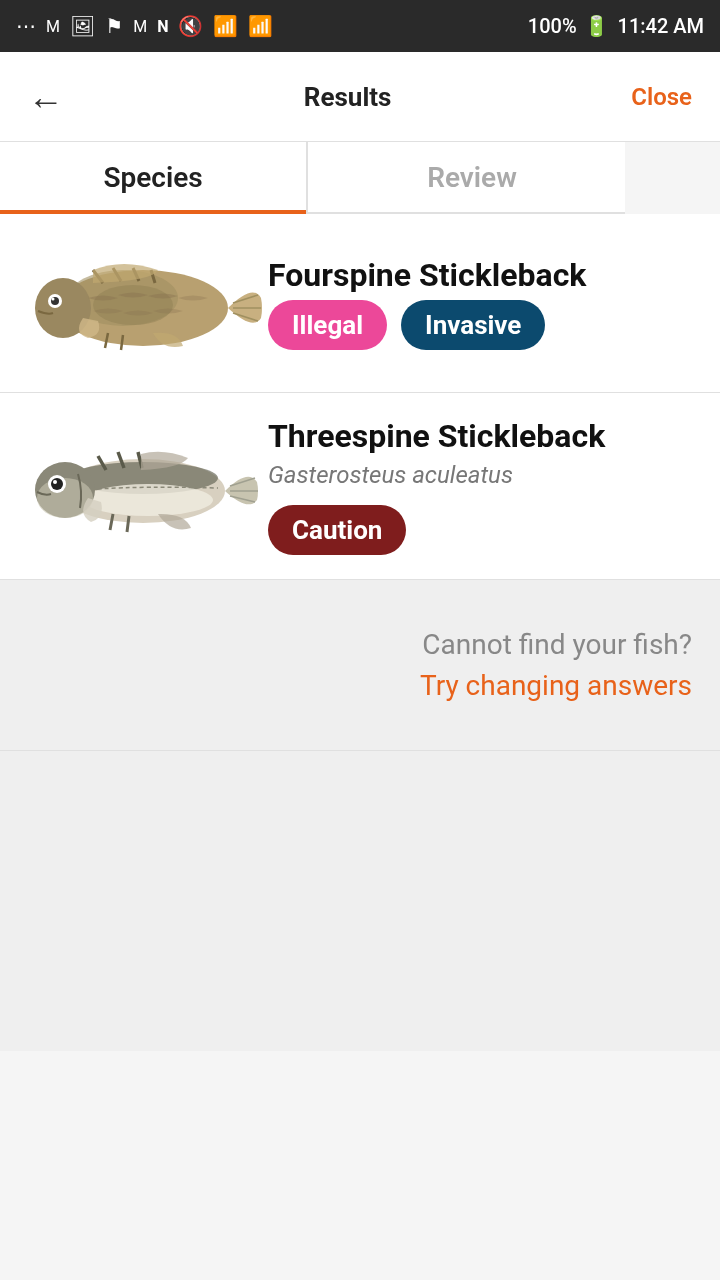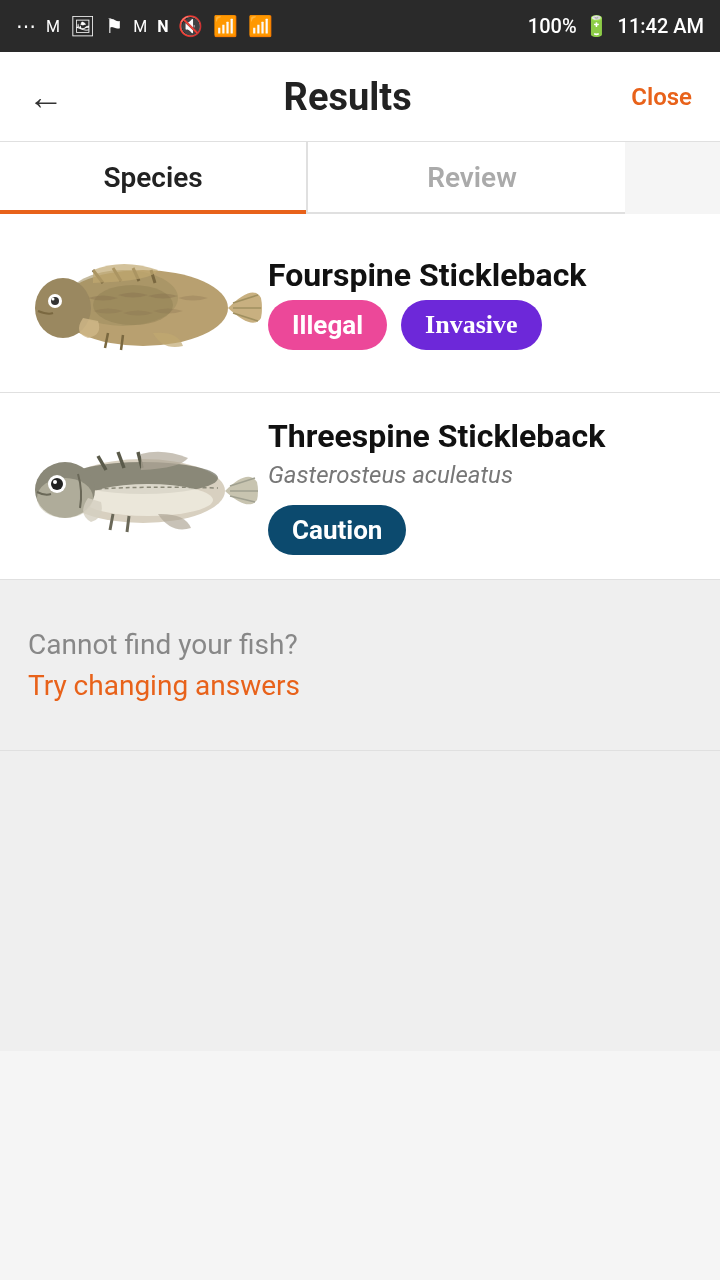--- a/index.html
+++ b/index.html
@@ -42,21 +42,21 @@
       width: 720px;
       height: 90px;
       background: white;
       display: flex;
       align-items: center;
       justify-content: space-between;
       padding: 0 28px;
       border-bottom: 1px solid #e0e0e0;
     }
     .header-title {
-      font-size: 38px;
+      font-size: 26px;
       font-weight: bold;
       color: #222;
     }
     .header-back {
       font-size: 36px;
       color: #333;
       cursor: pointer;
     }
     .header-close {
       font-size: 24px;
@@ -153,32 +153,31 @@
       padding: 10px 24px;
       border-radius: 30px;
       font-size: 26px;
       font-weight: 700;
       color: white;
     }
     .badge-illegal {
       background: #ec4899;
     }
     .badge-invasive {
-      background: #6d28d9;
-      font-family: Liberation Serif, serif;
+      background: #0c4a6e;
     }
     .badge-caution {
-      background: #0c4a6e;
+      background: #7f1d1d;
     }
 
     
     .cannot-find {
       background: #efefef;
       padding: 48px 28px;
-      text-align: left;
+      text-align: right;
       border-bottom: 1.5px solid #e0e0e0;
     }
     .cannot-find-text {
       font-size: 28px;
       color: #888;
       margin-bottom: 8px;
     }
     .cannot-find-link {
       font-size: 28px;
       color: #e8621a;

